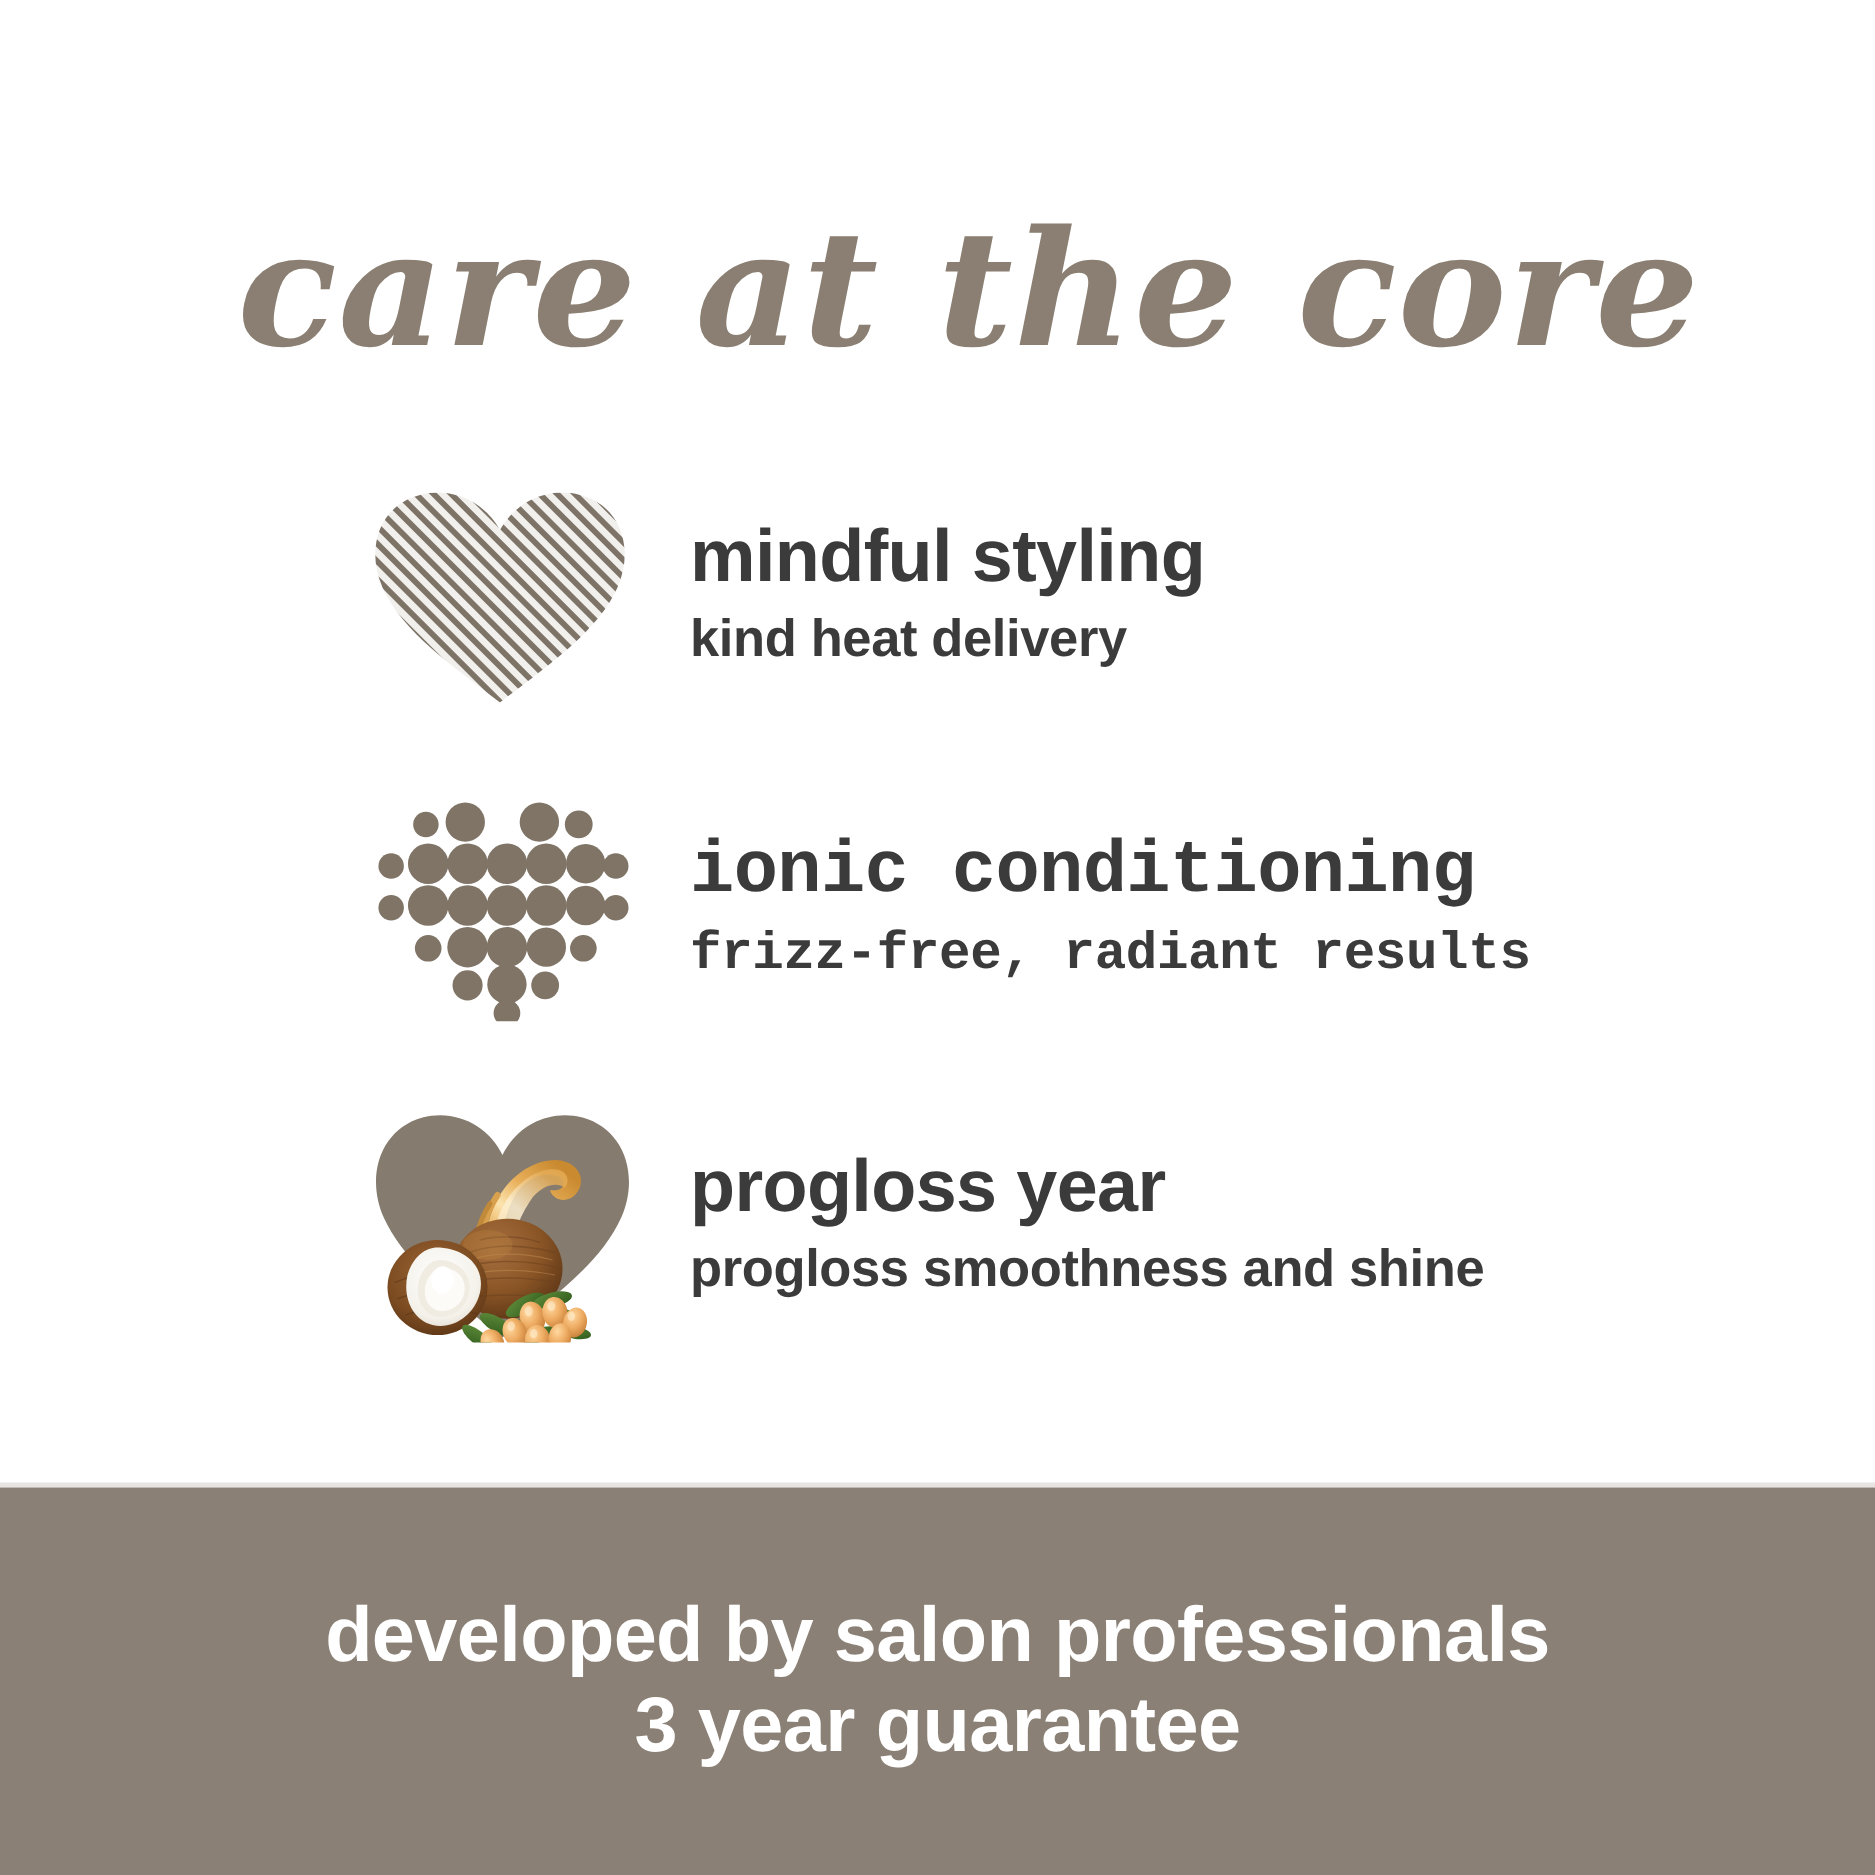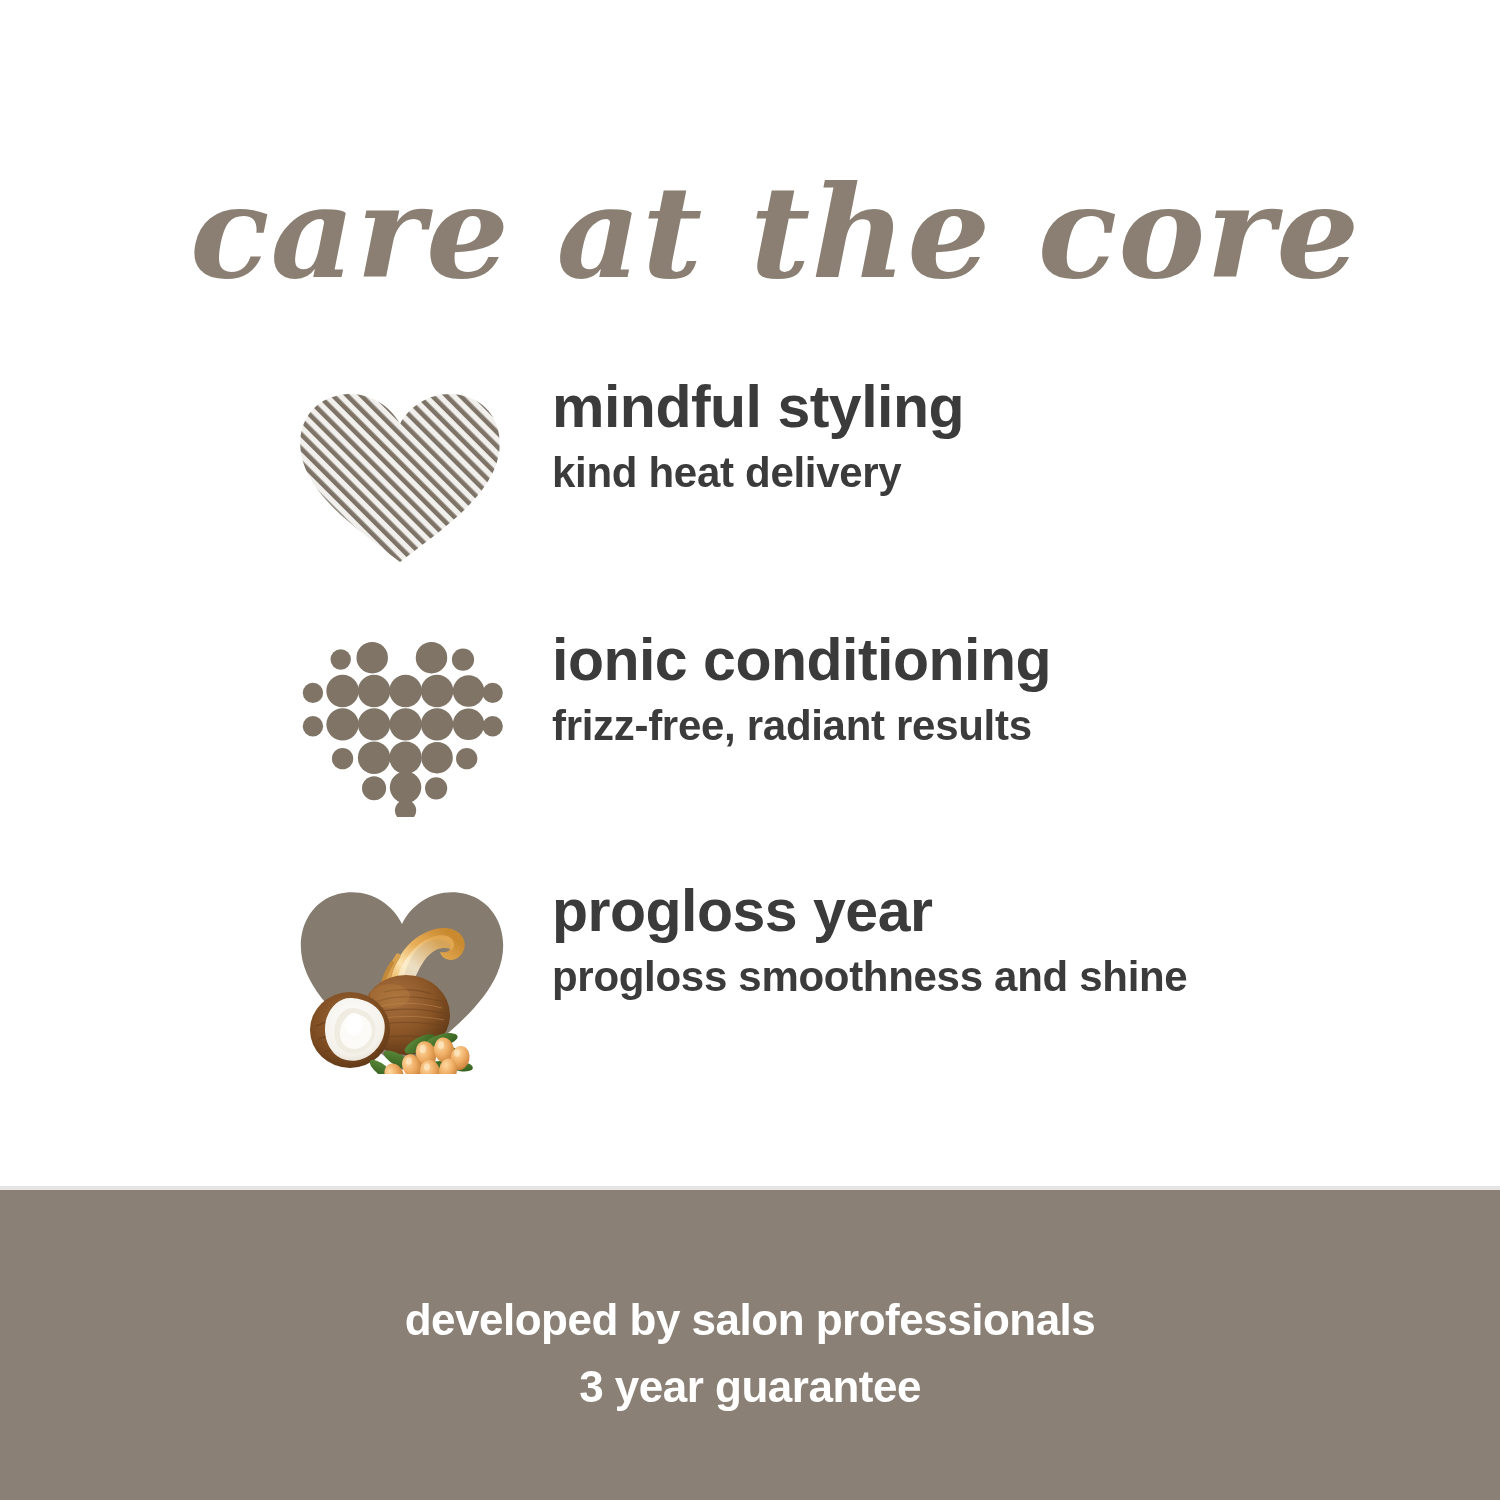--- a/index.html
+++ b/index.html
@@ -36,24 +36,24 @@
     transform-origin: left center;
   }
 
   
   .feature-row {
     position: absolute;
     left: 290px;
     width: 1130px;
     height: 200px;
     display: flex;
-    align-items: flex-start;
+    align-items: center;
   }
   #row-1 { top: 372px; }
-  #row-2 { top: 625px; }
+  #row-2 { top: 625px; font-family: Liberation Mono, monospace; }
   #row-3 { top: 876px; }
 
   .icon-box {
     position: relative;
     width: 222px;
     height: 200px;
     flex: 0 0 222px;
   }
   .text-box {
     flex: 1 1 auto;
@@ -101,27 +101,26 @@
     width: 1500px;
     height: 310px;
     background: #8b8075;
     display: flex;
     flex-direction: column;
     align-items: center;
     justify-content: center;
   }
   .banner-line {
     color: #ffffff;
-    font-size: 44px;
+    font-size: 62px;
     font-weight: 700;
     line-height: 1.16;
     letter-spacing: -0.5px;
     white-space: nowrap;
     text-align: center;
-    margin-top: 16px;
   }
   .banner-top-edge {
     position: absolute;
     left: 0;
     top: 1186px;
     width: 1500px;
     height: 4px;
     background: #e6e5e3;
   }
 </style>

